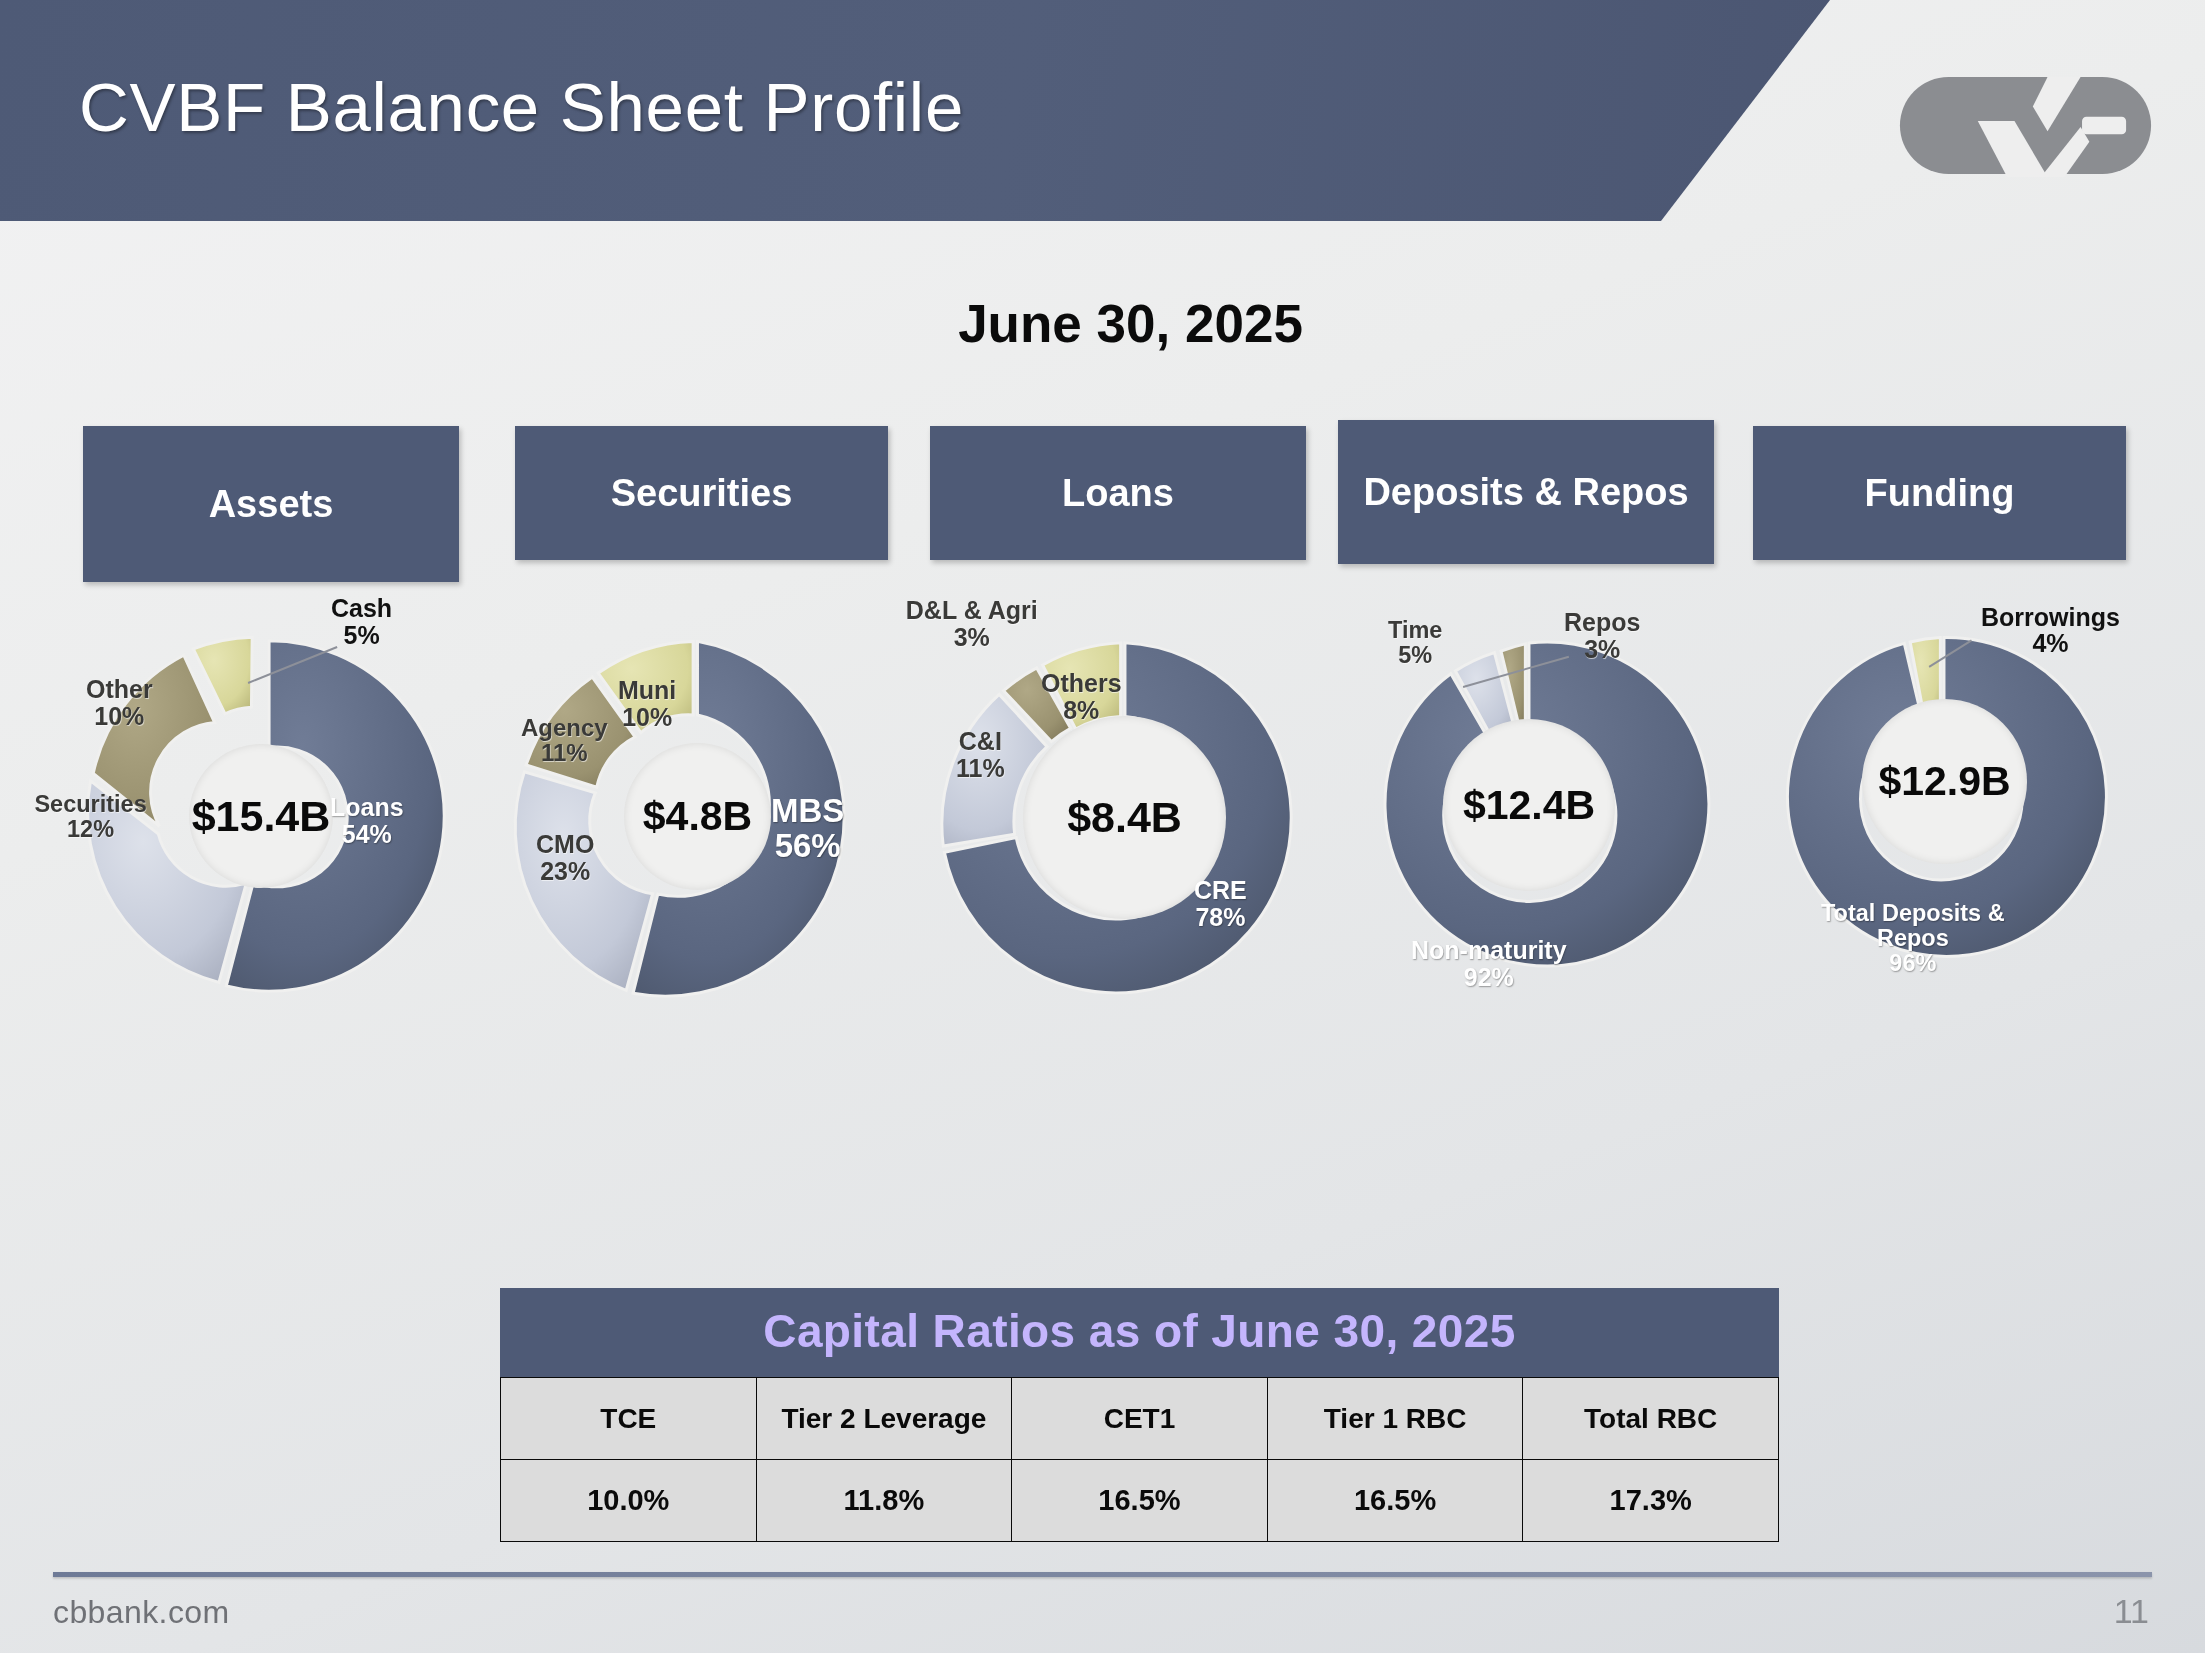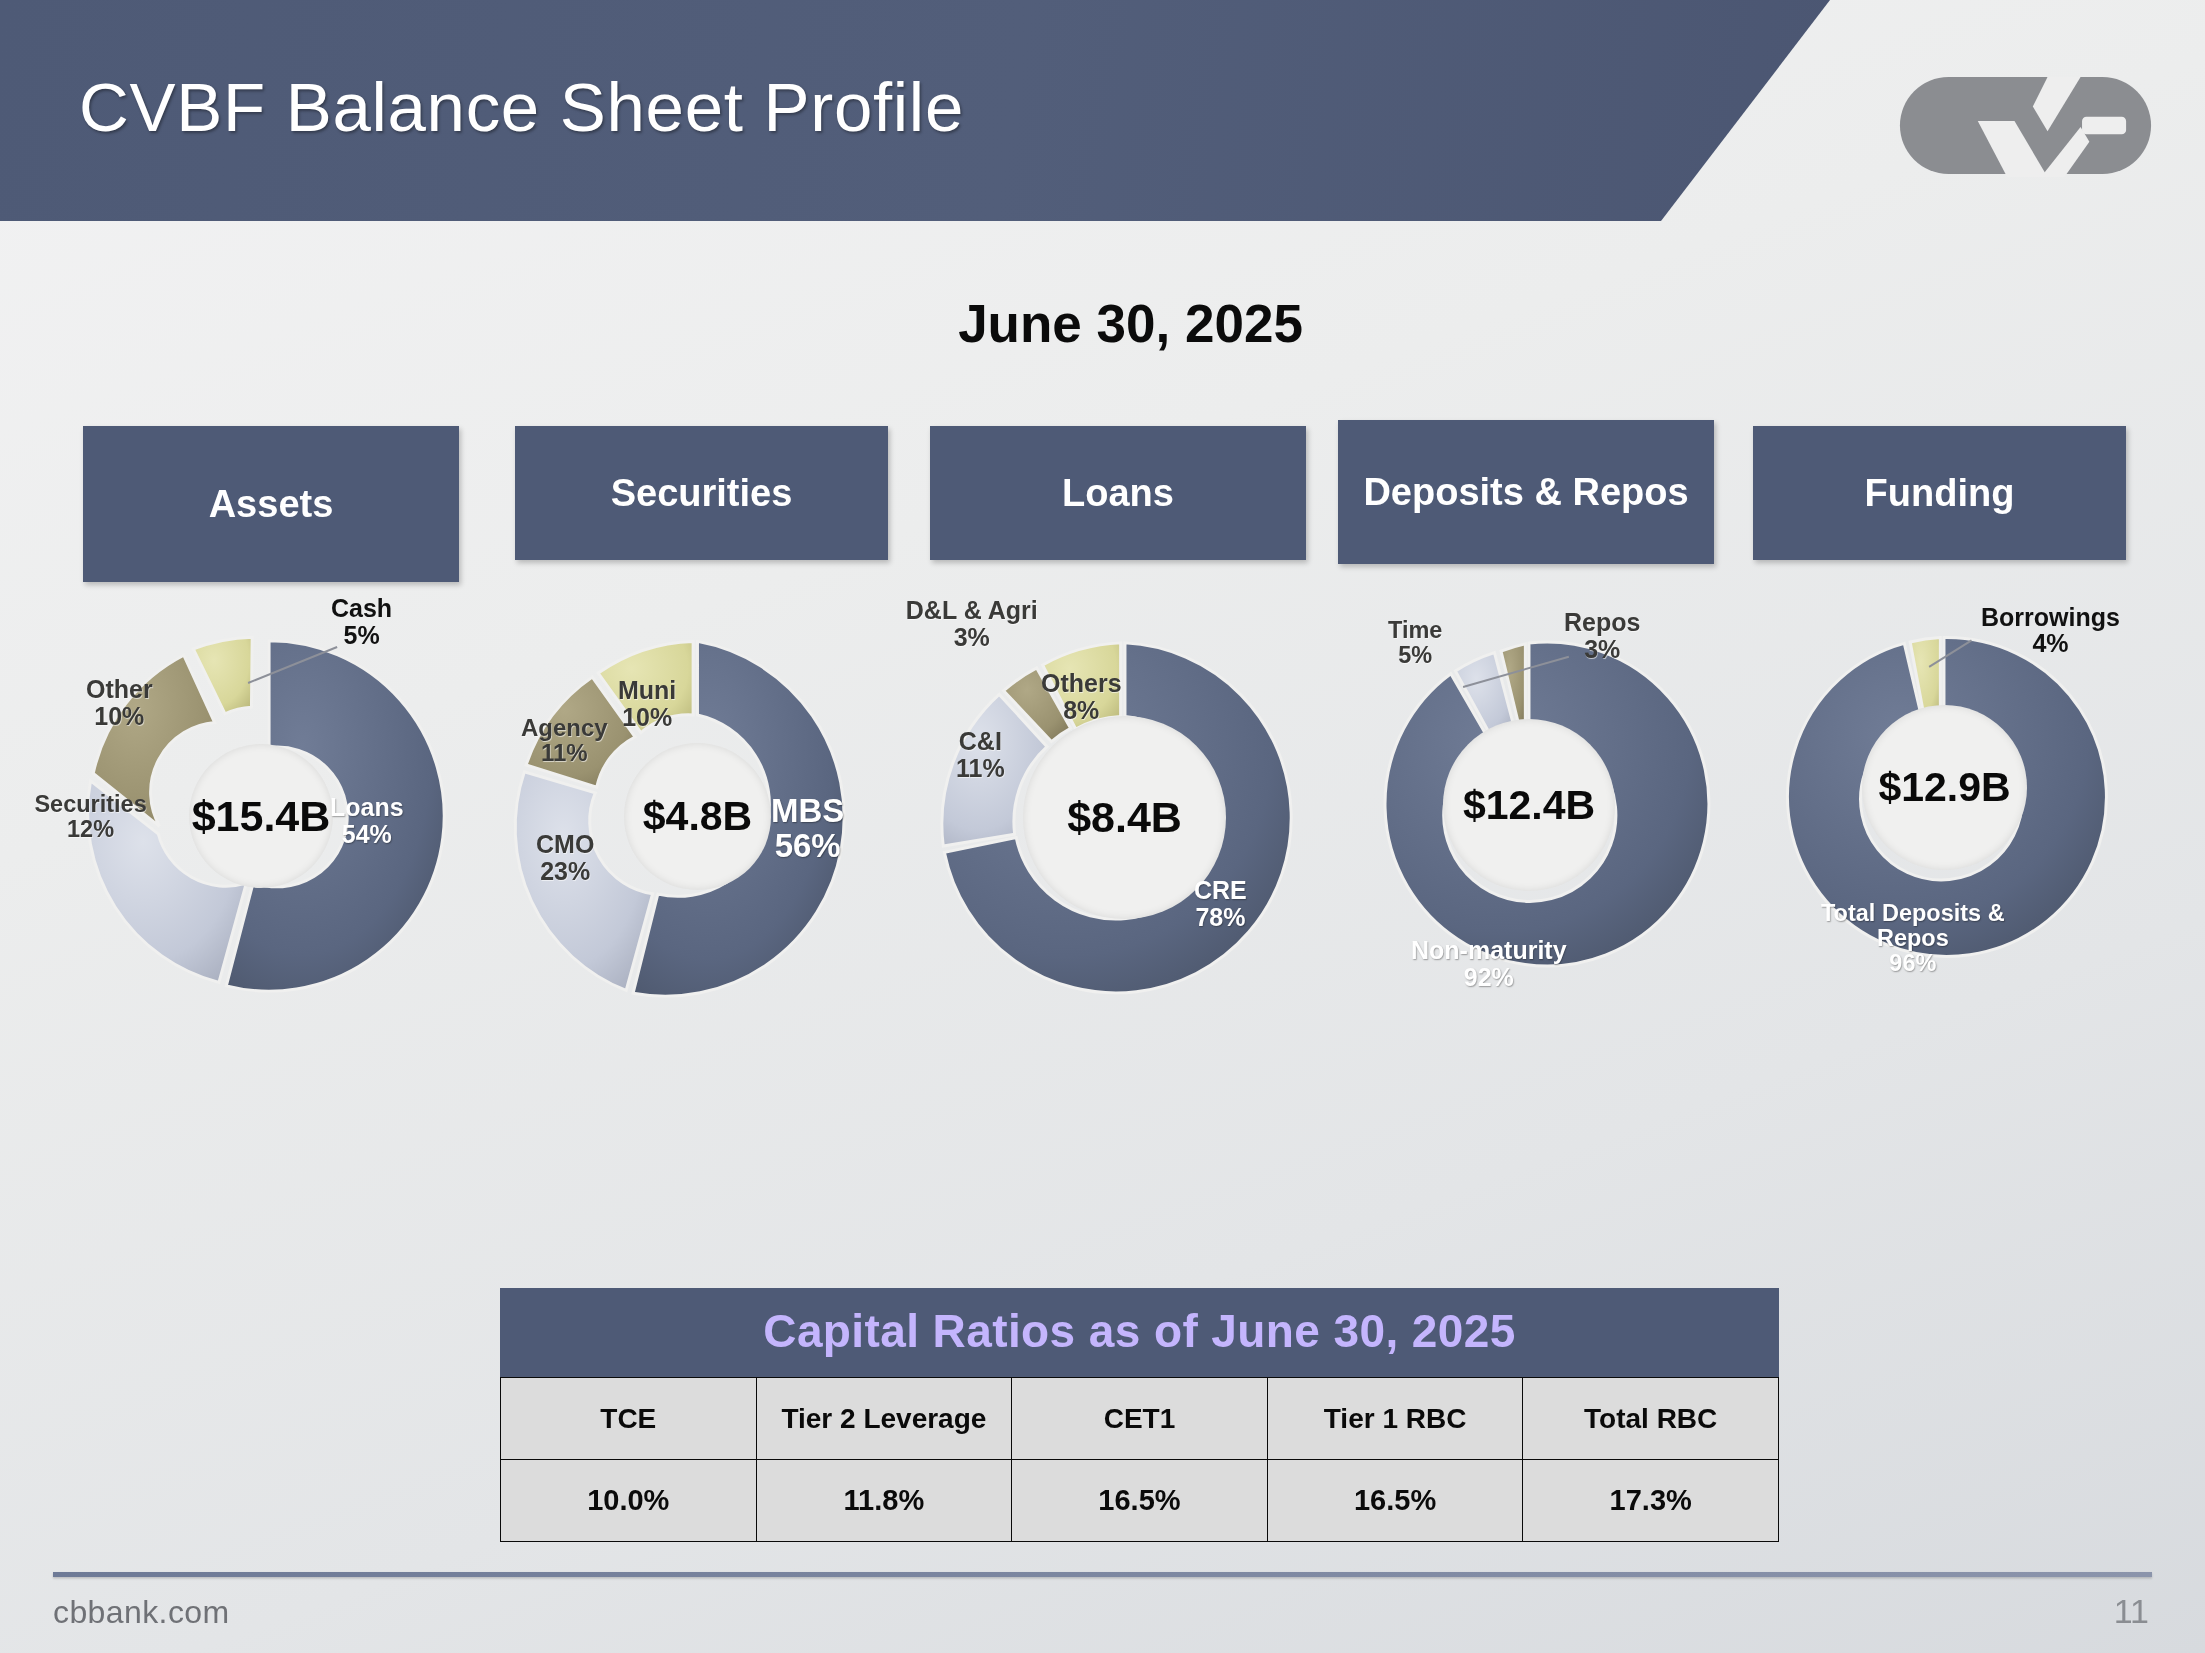--- a/index.html
+++ b/index.html
@@ -264,21 +264,21 @@
   <div class="leader" style="left:118px;top:65px;width:110px;transform:rotate(-16deg);"></div>
 </div>
 
 <div class="chart" style="left:1764px;top:617px;width:360px;height:360px;">
   <svg width="360" height="360" viewBox="0 0 490 490">
 
     <path d="M 245 28 A 217 217 0 1 1 190.9 35.9 L 215.6 141 A 110 110 0 1 0 245 138 Z" fill="url(#gBlue1)" stroke="#f0f0ef" stroke-width="4"></path>
 
     <path d="M 199 34 A 217 217 0 0 1 240 28 L 240 138 A 110 110 0 0 0 219 141 Z" fill="url(#gYel1)" stroke="#f0f0ef" stroke-width="4"></path>
   </svg>
-  <div class="donut-center" style="left:98px;top:88px;width:165px;height:165px;font-size:41px;">$12.9B</div>
+  <div class="donut-center" style="left:98px;top:82px;width:165px;height:165px;font-size:41px;">$12.9B</div>
 
   <div class="seg-label lbl-light" style="left:57px;top:284px;font-size:23.5px;">
     <div>Total Deposits &amp;</div>
     <div>Repos</div>
     <div>96%</div>
   </div>
   <div class="seg-label lbl-black" style="left:217px;top:-13.2px;font-size:25px;">
     <div>Borrowings</div>
     <div>4%</div>
   </div>

